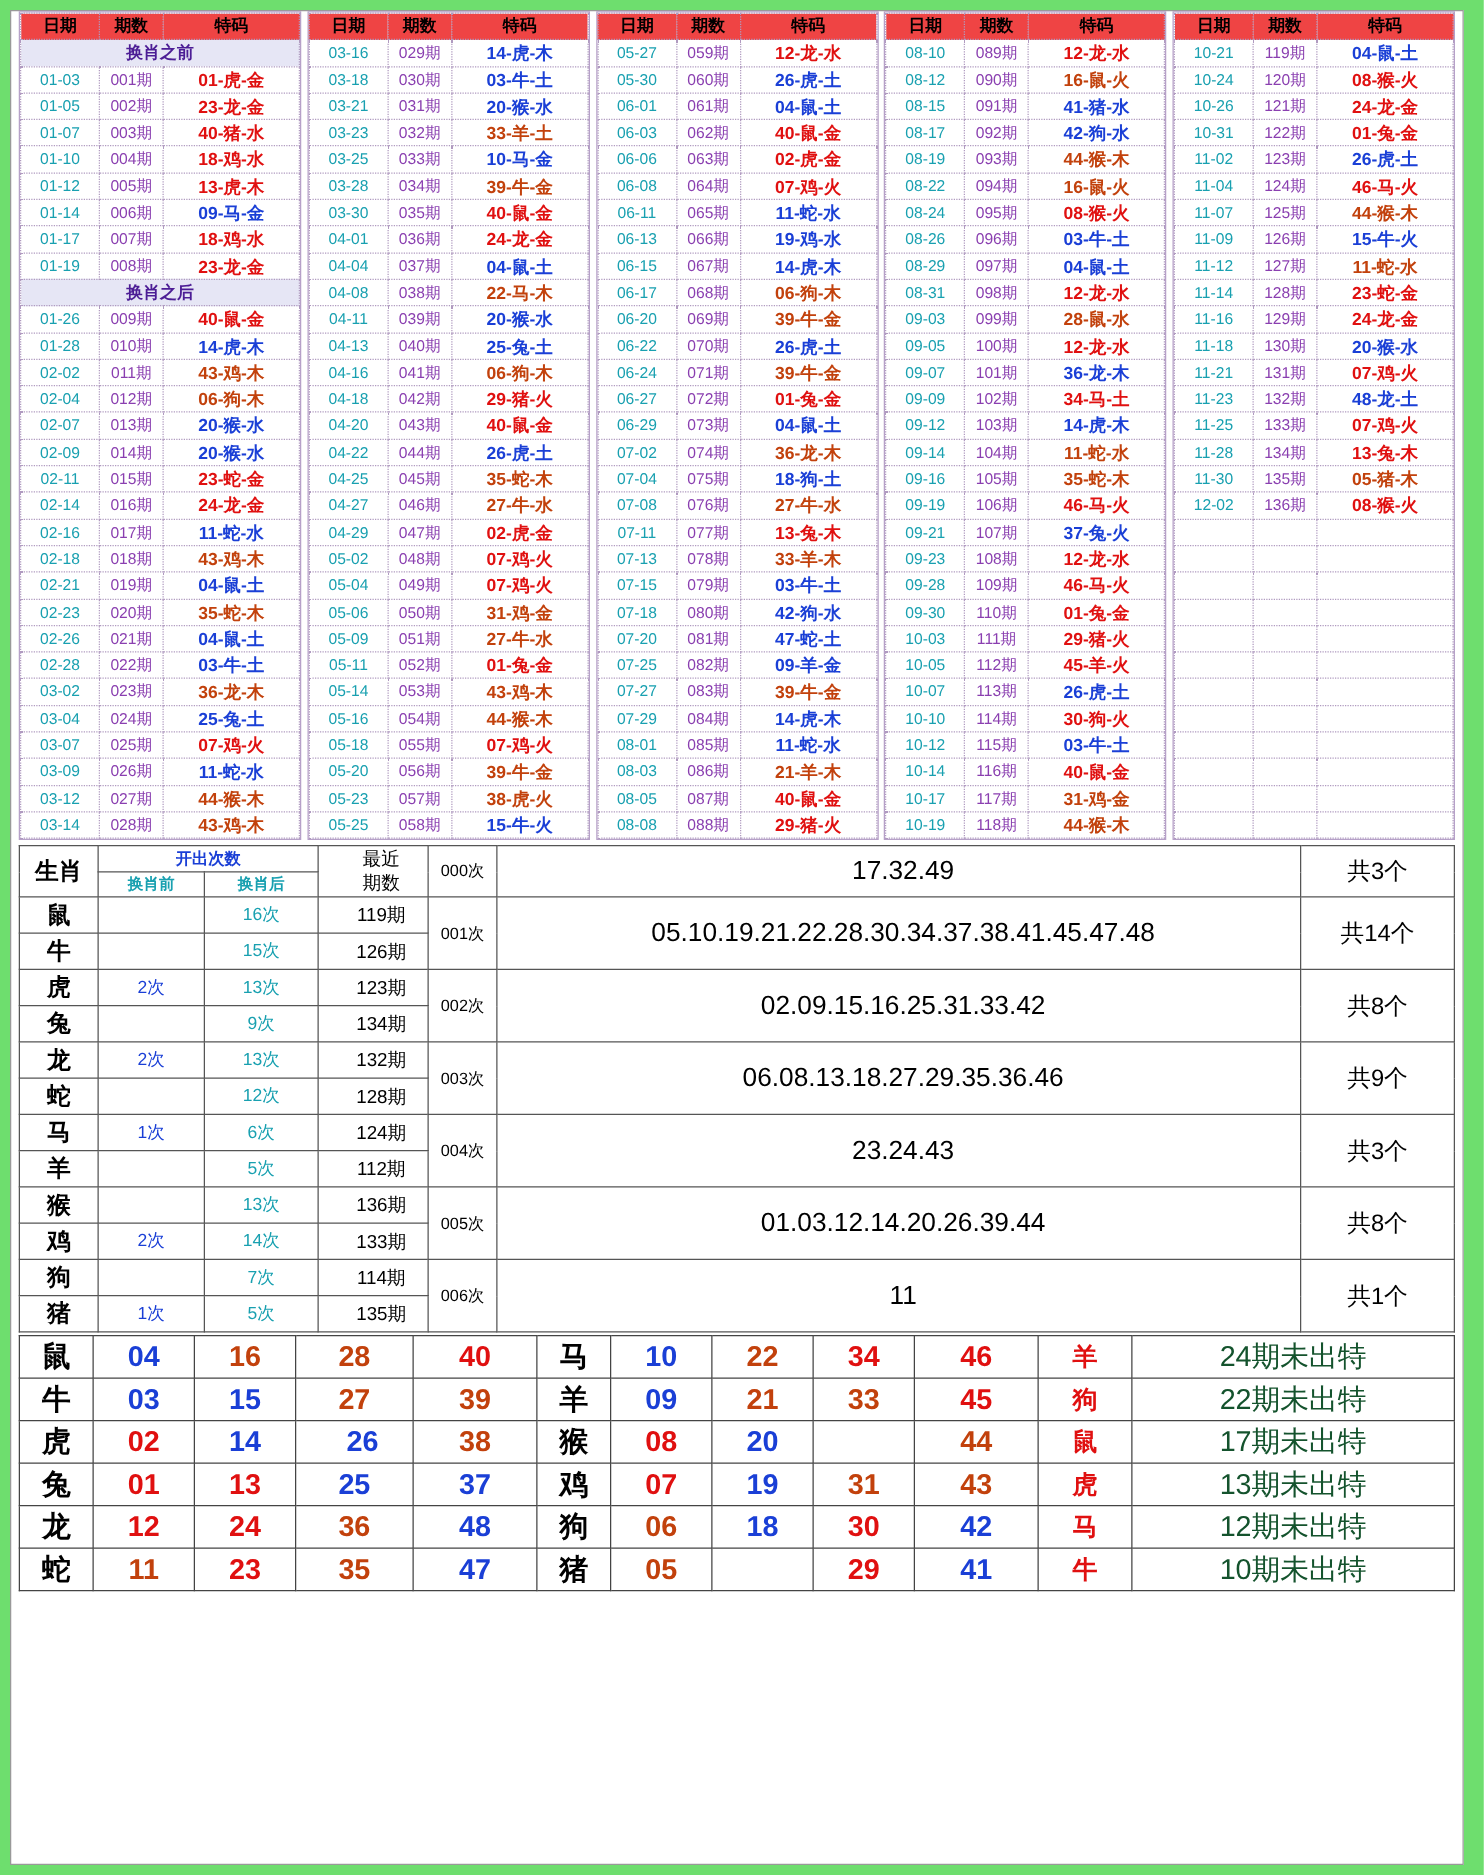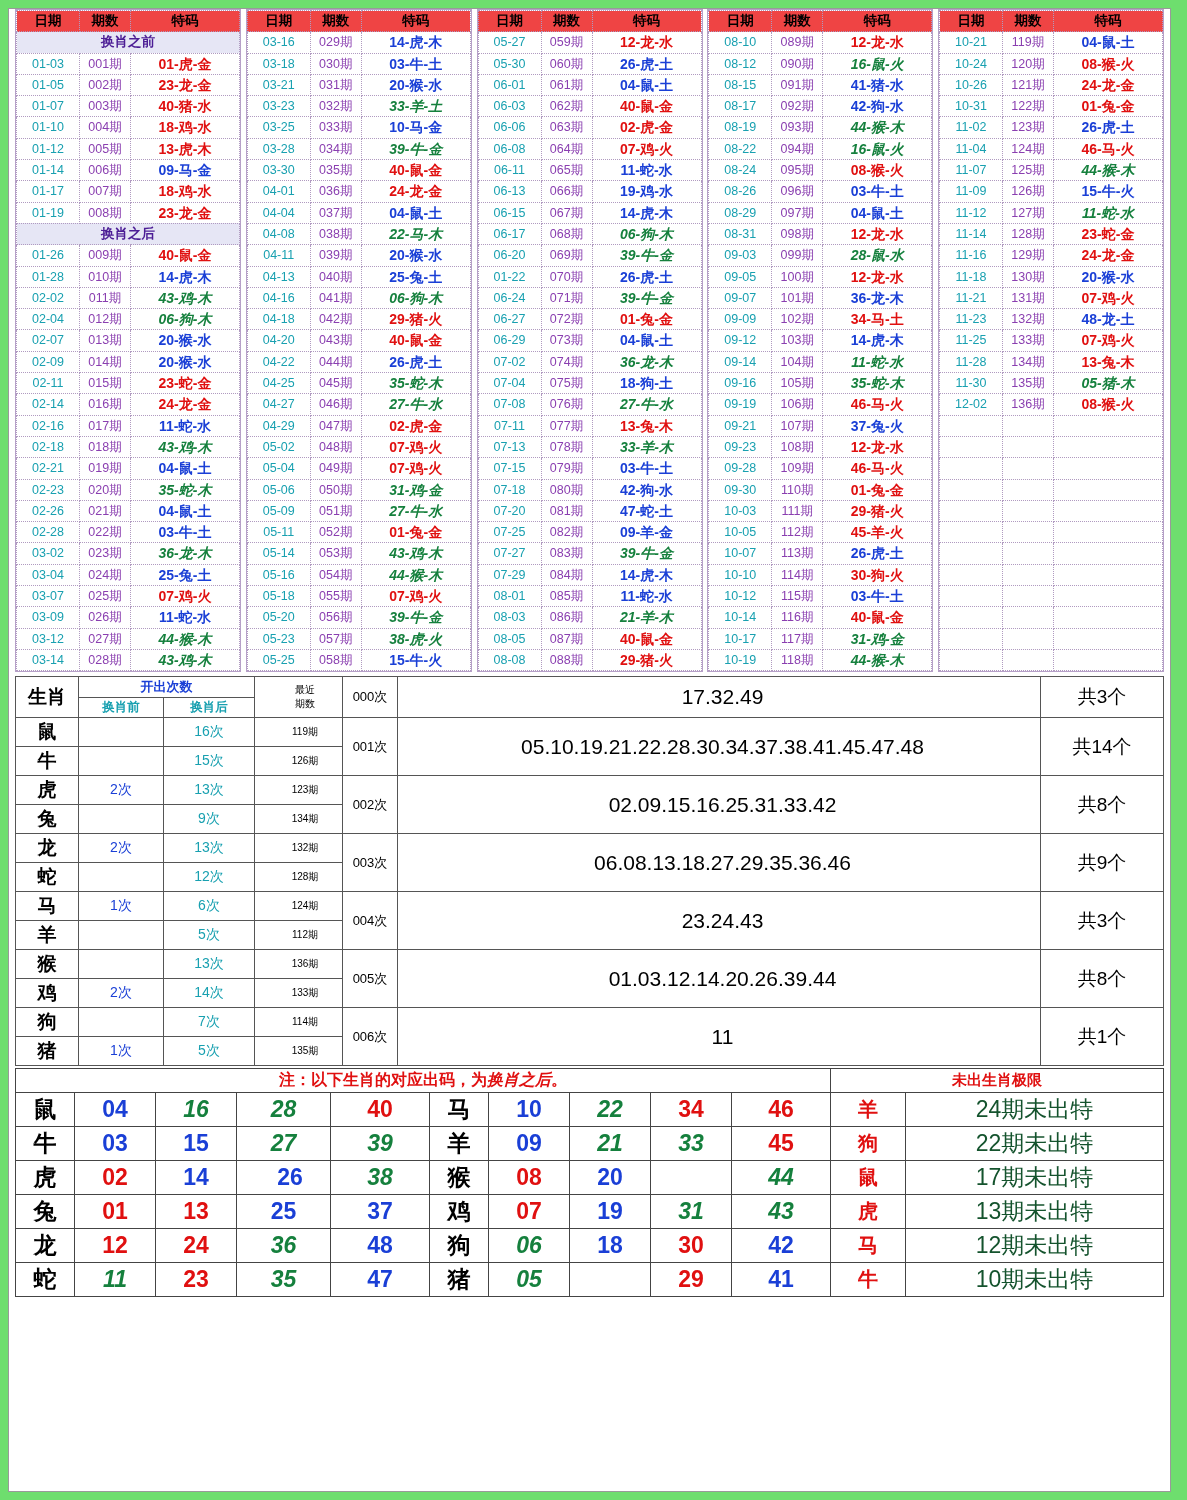--- a/index.html
+++ b/index.html
@@ -24,32 +24,32 @@
   table.main{border-collapse:collapse;font-size:13px;}
   table.main td,table.main th{
     border:1px dotted #b09ac0;padding:0 2px;height:20.3px;line-height:20.3px;
     text-align:center;white-space:nowrap;
   }
   table.main th{font-weight:bold;color:#000;font-size:13.5px;background:#ef4444;}
   .cdate{color:#18a0b0;font-size:12.5px;width:58px;}
   .cidx{color:#8a3fb0;font-size:12.5px;width:46px;}
   .cnum{font-size:14px;font-weight:bold;width:104px;}
   .sep{background:#e6e6f5;color:#4c1d95;font-weight:bold;font-size:13.5px;}
-  .r{color:#e01010;} .b{color:#1a3fd6;} .g{color:#15803d;font-style:italic;}
+  .r{color:#e01010;} .b{color:#1a3fd6;} .g{color:#c2410c;}
 
   
   .mid{padding:4px 6px 0 6px;}
   table.mid2{border-collapse:collapse;width:1149px;font-size:15px;}
   table.mid2 td,table.mid2 th{border:1px solid #555;text-align:center;}
   .zodlab{font-weight:bold;font-size:19px;width:60px;}
   .hdrsm{font-size:12.5px;color:#18a0b0;font-weight:bold;}
   .hdrbl{font-size:13px;color:#1a3fd6;font-weight:bold;}
   .cnt{font-size:14px;color:#18a0b0;}
   .cnt2{font-size:14px;color:#1a3fd6;}
-  .recent{font-size:10px;padding-left:14px;}
+  .recent{font-size:15px;padding-left:14px;}
   .timeslab{font-size:13px;}
   .numlist{font-size:21px;text-align:left;padding-left:8px;}
   .tot{font-size:19px;}
 
   
   .bot{padding:2px 6px 0 6px;}
   table.bt{border-collapse:collapse;width:1149px;}
   table.bt td{border:1px solid #444;text-align:center;}
   .note{color:#e01010;font-size:16px;font-weight:bold;}
   .note i{font-style:italic;}
@@ -447,21 +447,21 @@
                 <td class="cdate">06-17</td>
                 <td class="cidx">068期</td>
                 <td class="cnum g">06-狗-木</td>
               </tr>
               <tr>
                 <td class="cdate">06-20</td>
                 <td class="cidx">069期</td>
                 <td class="cnum g">39-牛-金</td>
               </tr>
               <tr>
-                <td class="cdate">01-22</td>
+                <td class="cdate">06-22</td>
                 <td class="cidx">070期</td>
                 <td class="cnum b">26-虎-土</td>
               </tr>
               <tr>
                 <td class="cdate">06-24</td>
                 <td class="cidx">071期</td>
                 <td class="cnum g">39-牛-金</td>
               </tr>
               <tr>
                 <td class="cdate">06-27</td>
@@ -985,24 +985,20 @@
             <td class="cnt">5次</td>
             <td class="recent">135期</td>
           </tr>
         </tbody>
     </table>
   </div>
 
   <div class="bot">
     <table class="bt">
       <tbody id="botbody">
-          <tr>
-            <td colspan="10" class="note">注：以下生肖的对应出码，为<i>换肖之后</i>。</td>
-            <td colspan="2" class="limhdr">未出生肖极限</td>
-          </tr>
           <tr>
             <td class="zname" style="width: 56px;">鼠</td>
             <td class="bnum b" style="width: 78px;">04</td>
             <td class="bnum g" style="width: 78px;">16</td>
             <td class="bnum g" style="width: 78px;">28</td>
             <td class="bnum r" style="width: 96px;">40</td>
             <td class="zname" style="width: 56px;">马</td>
             <td class="bnum b" style="width: 78px;">10</td>
             <td class="bnum g" style="width: 78px;">22</td>
             <td class="bnum r" style="width: 78px;">34</td>

